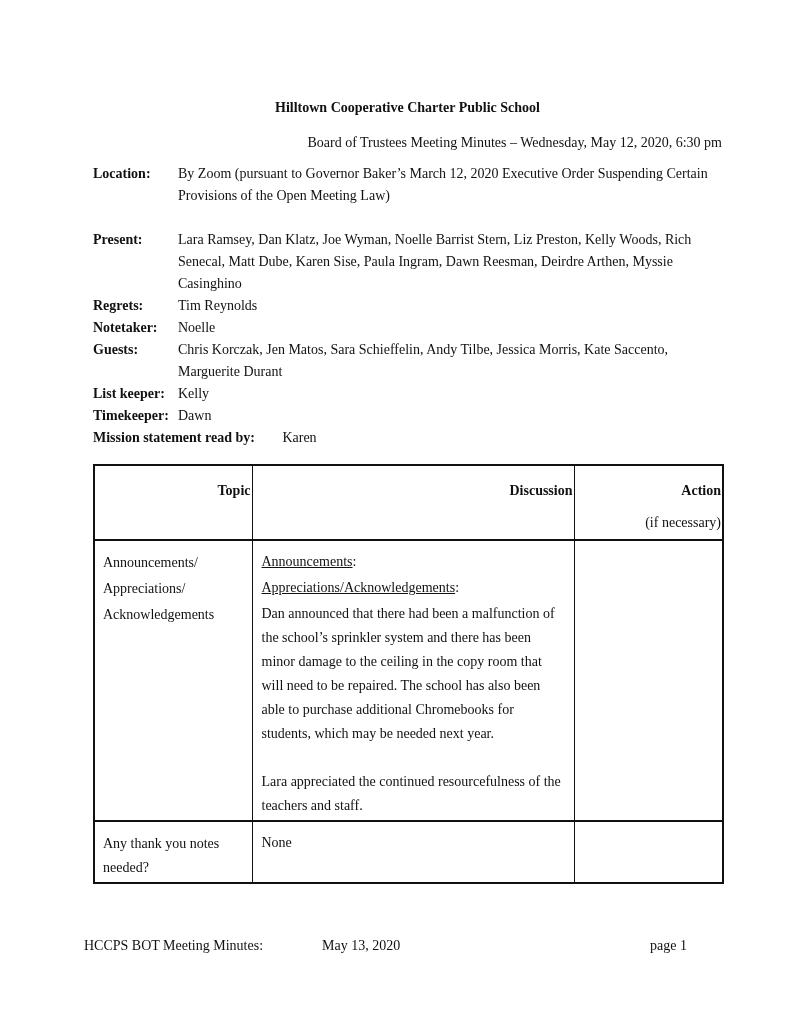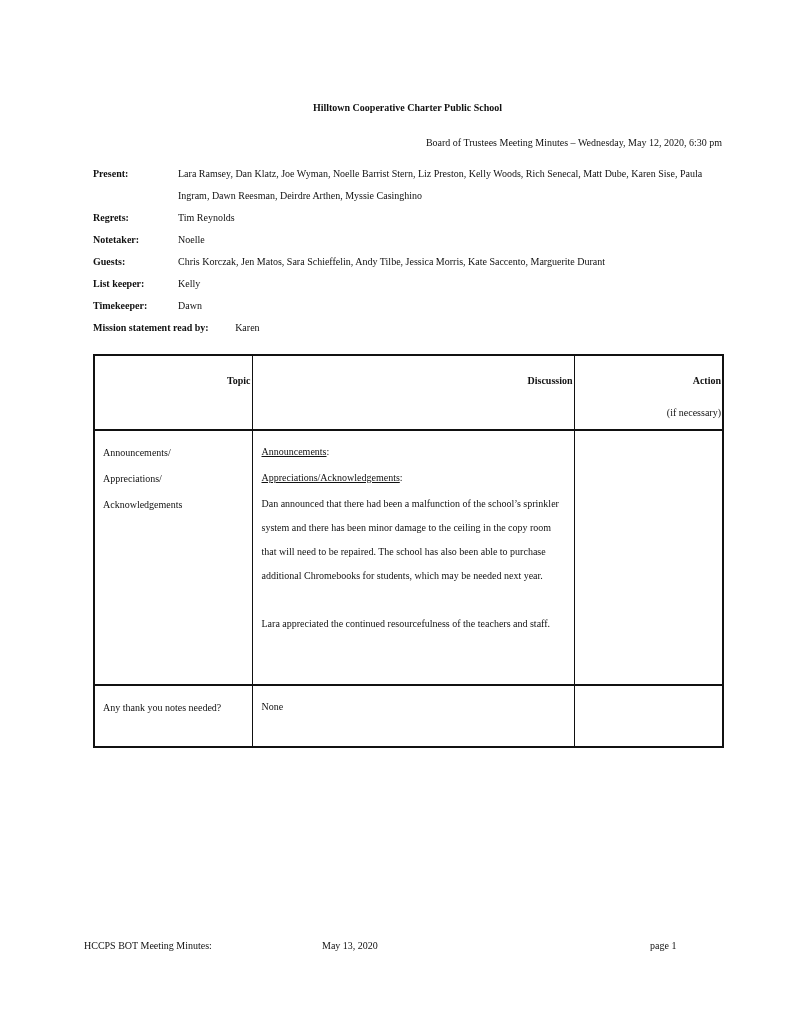--- a/index.html
+++ b/index.html
@@ -3,21 +3,21 @@
 <meta charset="utf-8">
 <style>
   html, body { margin: 0; padding: 0; background: #ffffff; }
   .page {
     position: relative;
     width: 791px;
     height: 1024px;
     background: #ffffff;
     color: #111111;
     font-family: "Liberation Serif", "DejaVu Serif", serif;
-    font-size: 10px;
+    font-size: 14px;
     line-height: 22px;
     overflow: hidden;
   }
   .content { margin-left: 93px; width: 629px; }
 
   .doc-title {
     padding-top: 97px;
     text-align: center;
     font-weight: bold;
   }
@@ -87,20 +87,24 @@
 </head>
 <body>
 
 <div class="page">
   <div class="content">
 
     <div class="doc-title">Hilltown Cooperative Charter Public School</div>
     <div class="doc-subtitle">Board of Trustees Meeting Minutes – Wednesday, May 12, 2020, 6:30 pm</div>
 
     <div class="meta">
+      <div class="meta-row gap-after">
+        <span class="meta-label">Location:</span>
+        <span class="meta-value">By Zoom (pursuant to Governor Baker’s March 12, 2020 Executive Order Suspending Certain Provisions of the Open Meeting Law)</span>
+      </div>
       <div class="meta-row">
         <span class="meta-label">Present:</span>
         <span class="meta-value">Lara Ramsey, Dan Klatz, Joe Wyman, Noelle Barrist Stern, Liz Preston, Kelly Woods, Rich Senecal, Matt Dube, Karen Sise, Paula Ingram, Dawn Reesman, Deirdre Arthen, Myssie Casinghino</span>
       </div>
       <div class="meta-row">
         <span class="meta-label">Regrets:</span>
         <span class="meta-value">Tim Reynolds</span>
       </div>
       <div class="meta-row">
         <span class="meta-label">Notetaker:</span>

